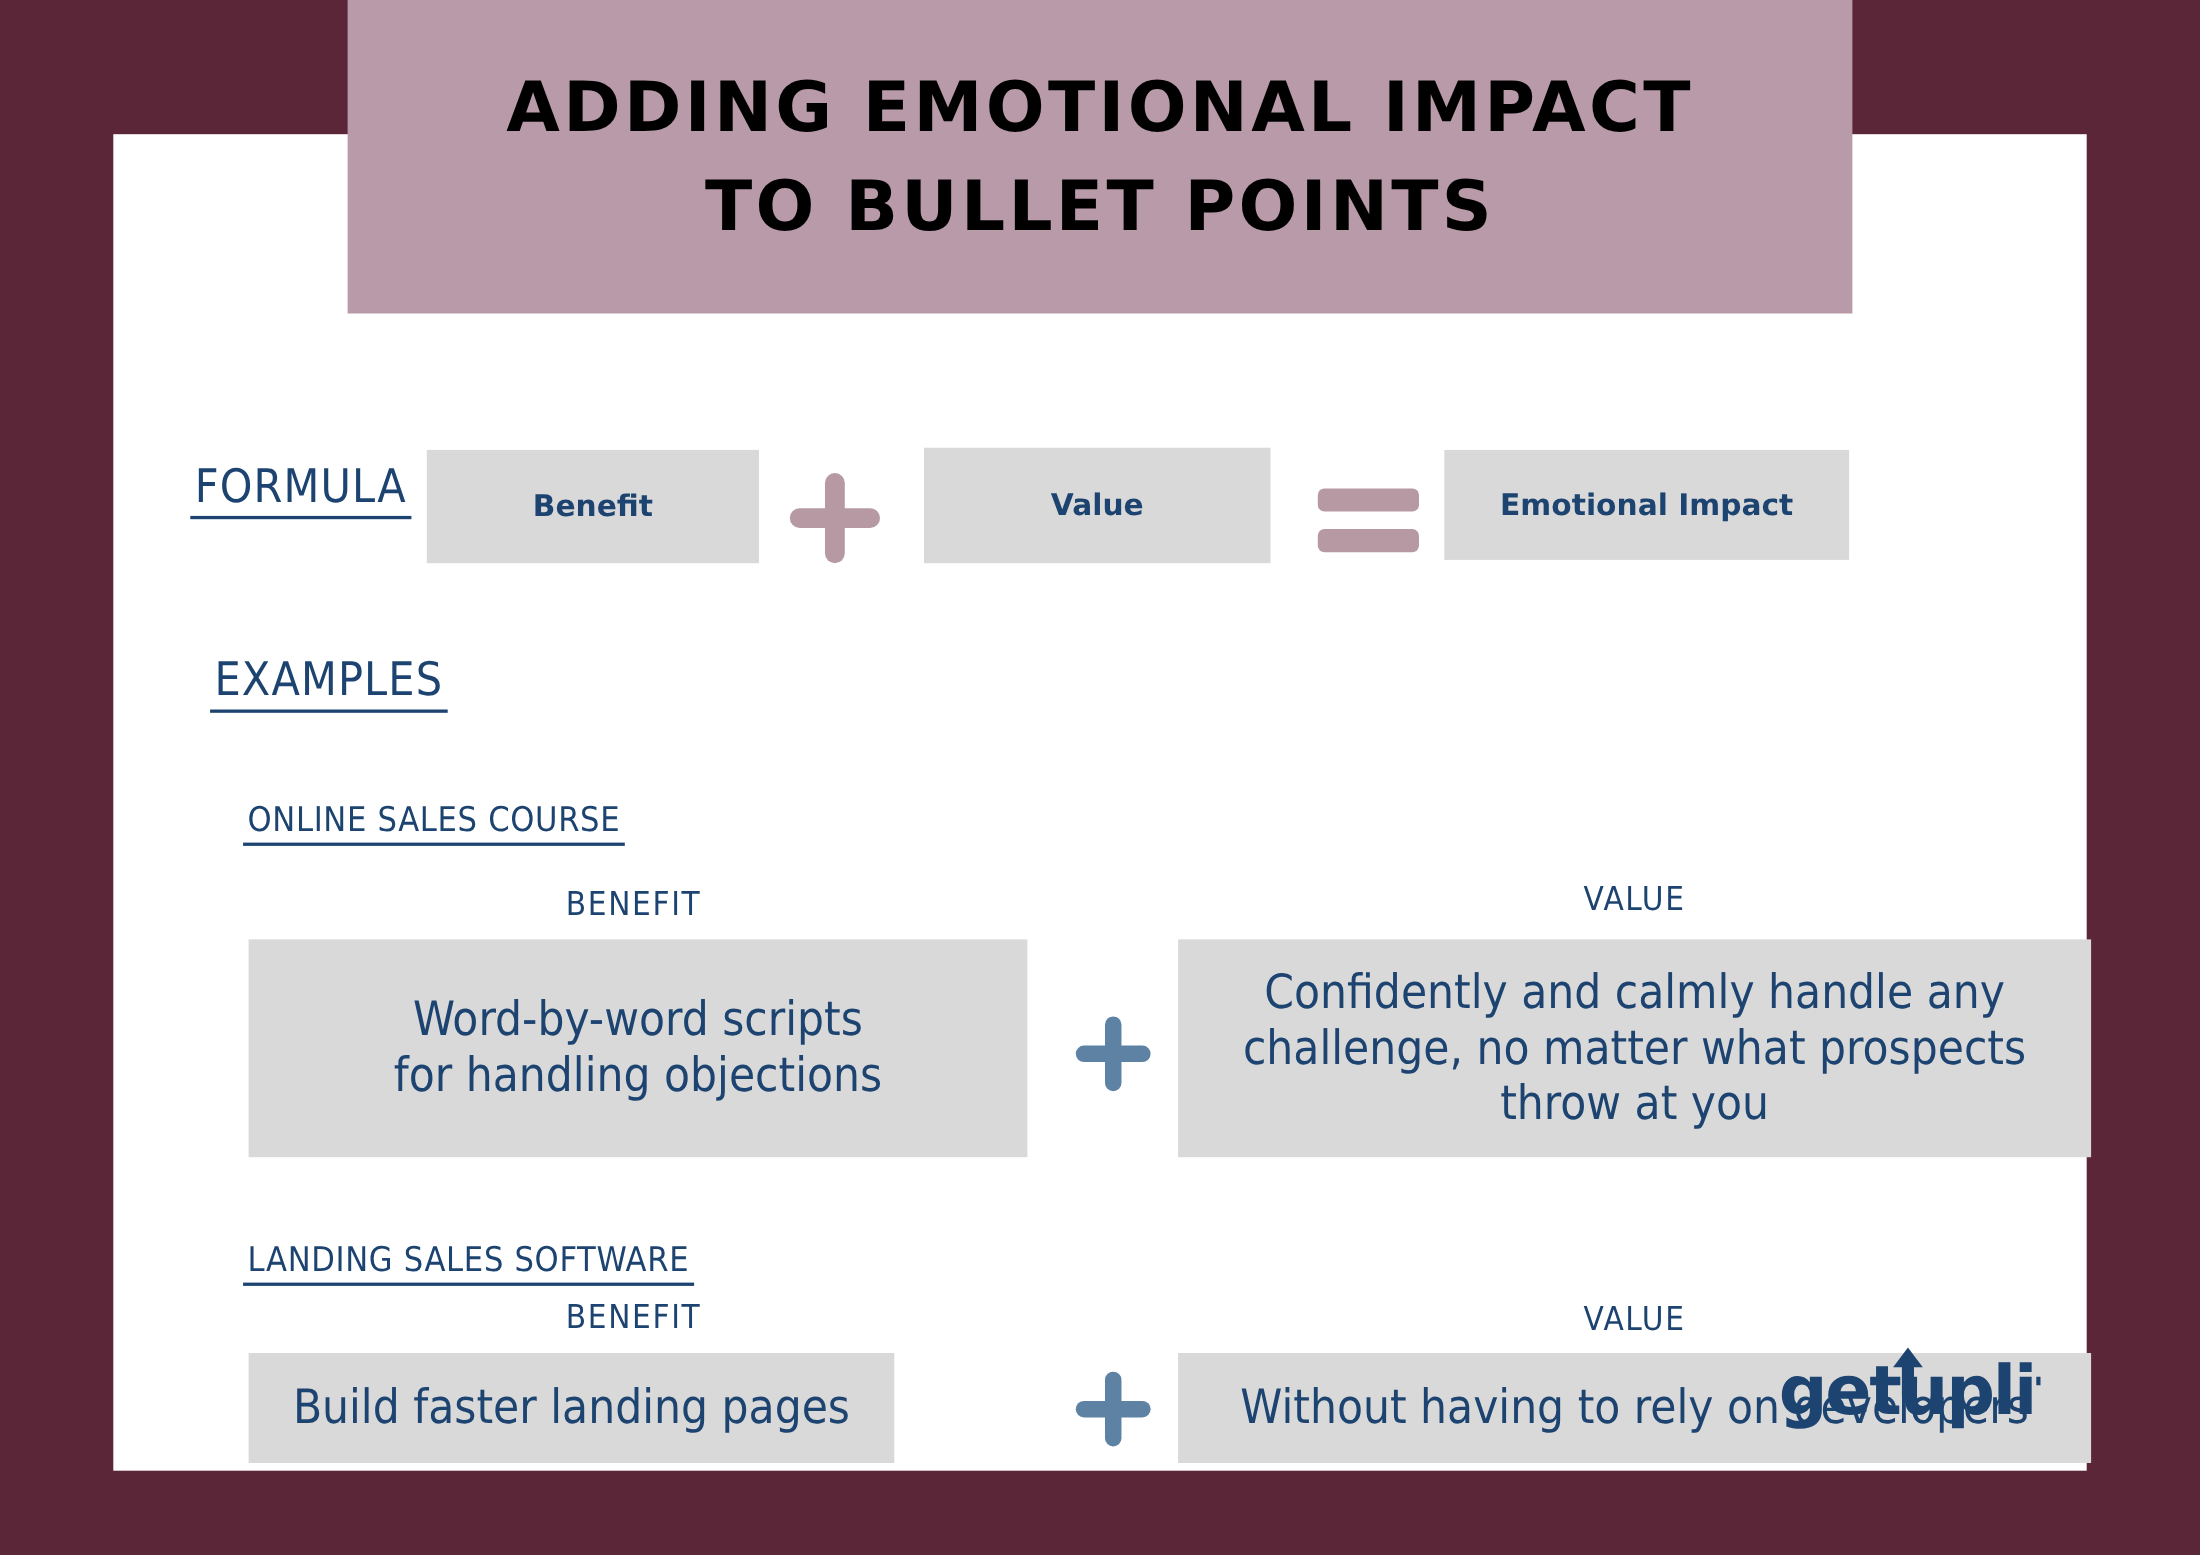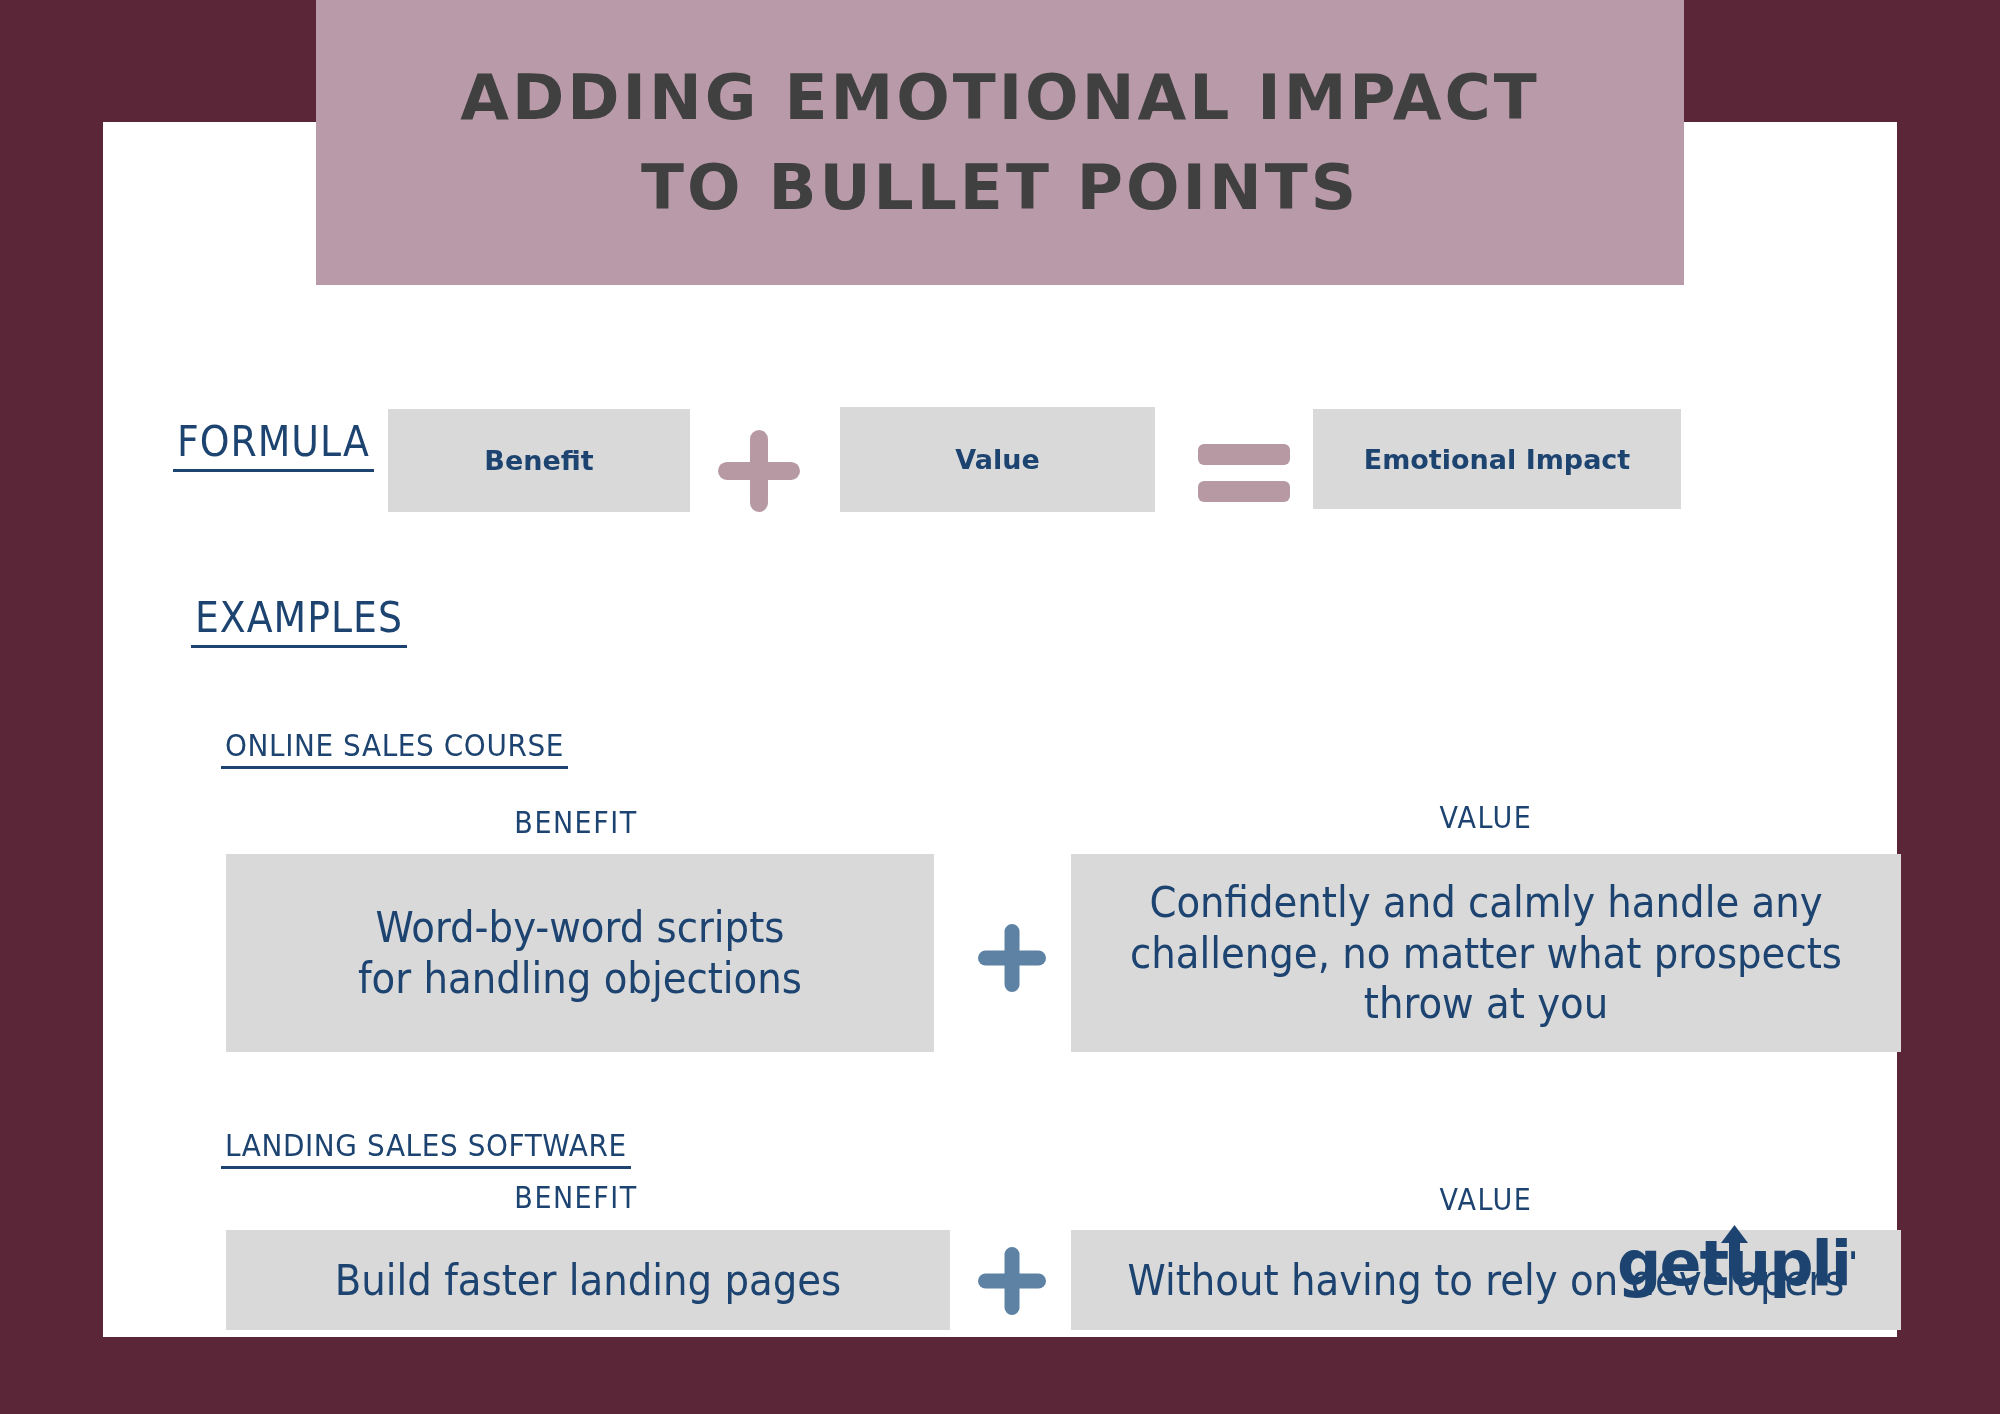--- a/index.html
+++ b/index.html
@@ -33,21 +33,21 @@
     width: 1368px;
     height: 285px;
     background: #b99aa8;
     display: flex;
     flex-direction: column;
     align-items: center;
     justify-content: center;
     z-index: 5;
   }
   .banner-line {
-    color: #404040;
+    color: #000000;
     font-family: "DejaVu Sans", sans-serif;
     font-weight: bold;
     font-size: 63px;
     letter-spacing: 3px;
     line-height: 1.42;
     text-align: center;
     white-space: nowrap;
   }
 
   
@@ -192,21 +192,21 @@
   #ex1-benefit-head { left: 123px; top: 78px;  width: 700px; }
   #ex1-value-head   { left: 968px; top: 73px;  width: 830px; }
   #ex1-benefit-box  { left: 123px; top: 127px; width: 708px; height: 198px; }
   #ex1-value-box    { left: 968px; top: 127px; width: 830px; height: 198px; }
   #ex1-plus { left: 875px; top: 197px; width: 68px; height: 68px; color: #5d82a3; }
 
   
   #example-2 { top: 1005px; height: 290px; }
   #ex2-benefit-head { left: 123px; top: 53px;  width: 700px; }
   #ex2-value-head   { left: 968px; top: 55px;  width: 830px; }
-  #ex2-benefit-box  { left: 123px; top: 103px; width: 724px; height: 100px; }
+  #ex2-benefit-box  { left: 123px; top: 103px; width: 587px; height: 100px; }
   #ex2-value-box    { left: 968px; top: 103px; width: 830px; height: 100px; }
   #ex2-plus { left: 875px; top: 120px; width: 68px; height: 68px; color: #5d82a3; }
 
   
   #logo {
     position: absolute;
     right: 42px;
     bottom: 38px;
     height: 76px;
     display: flex;

